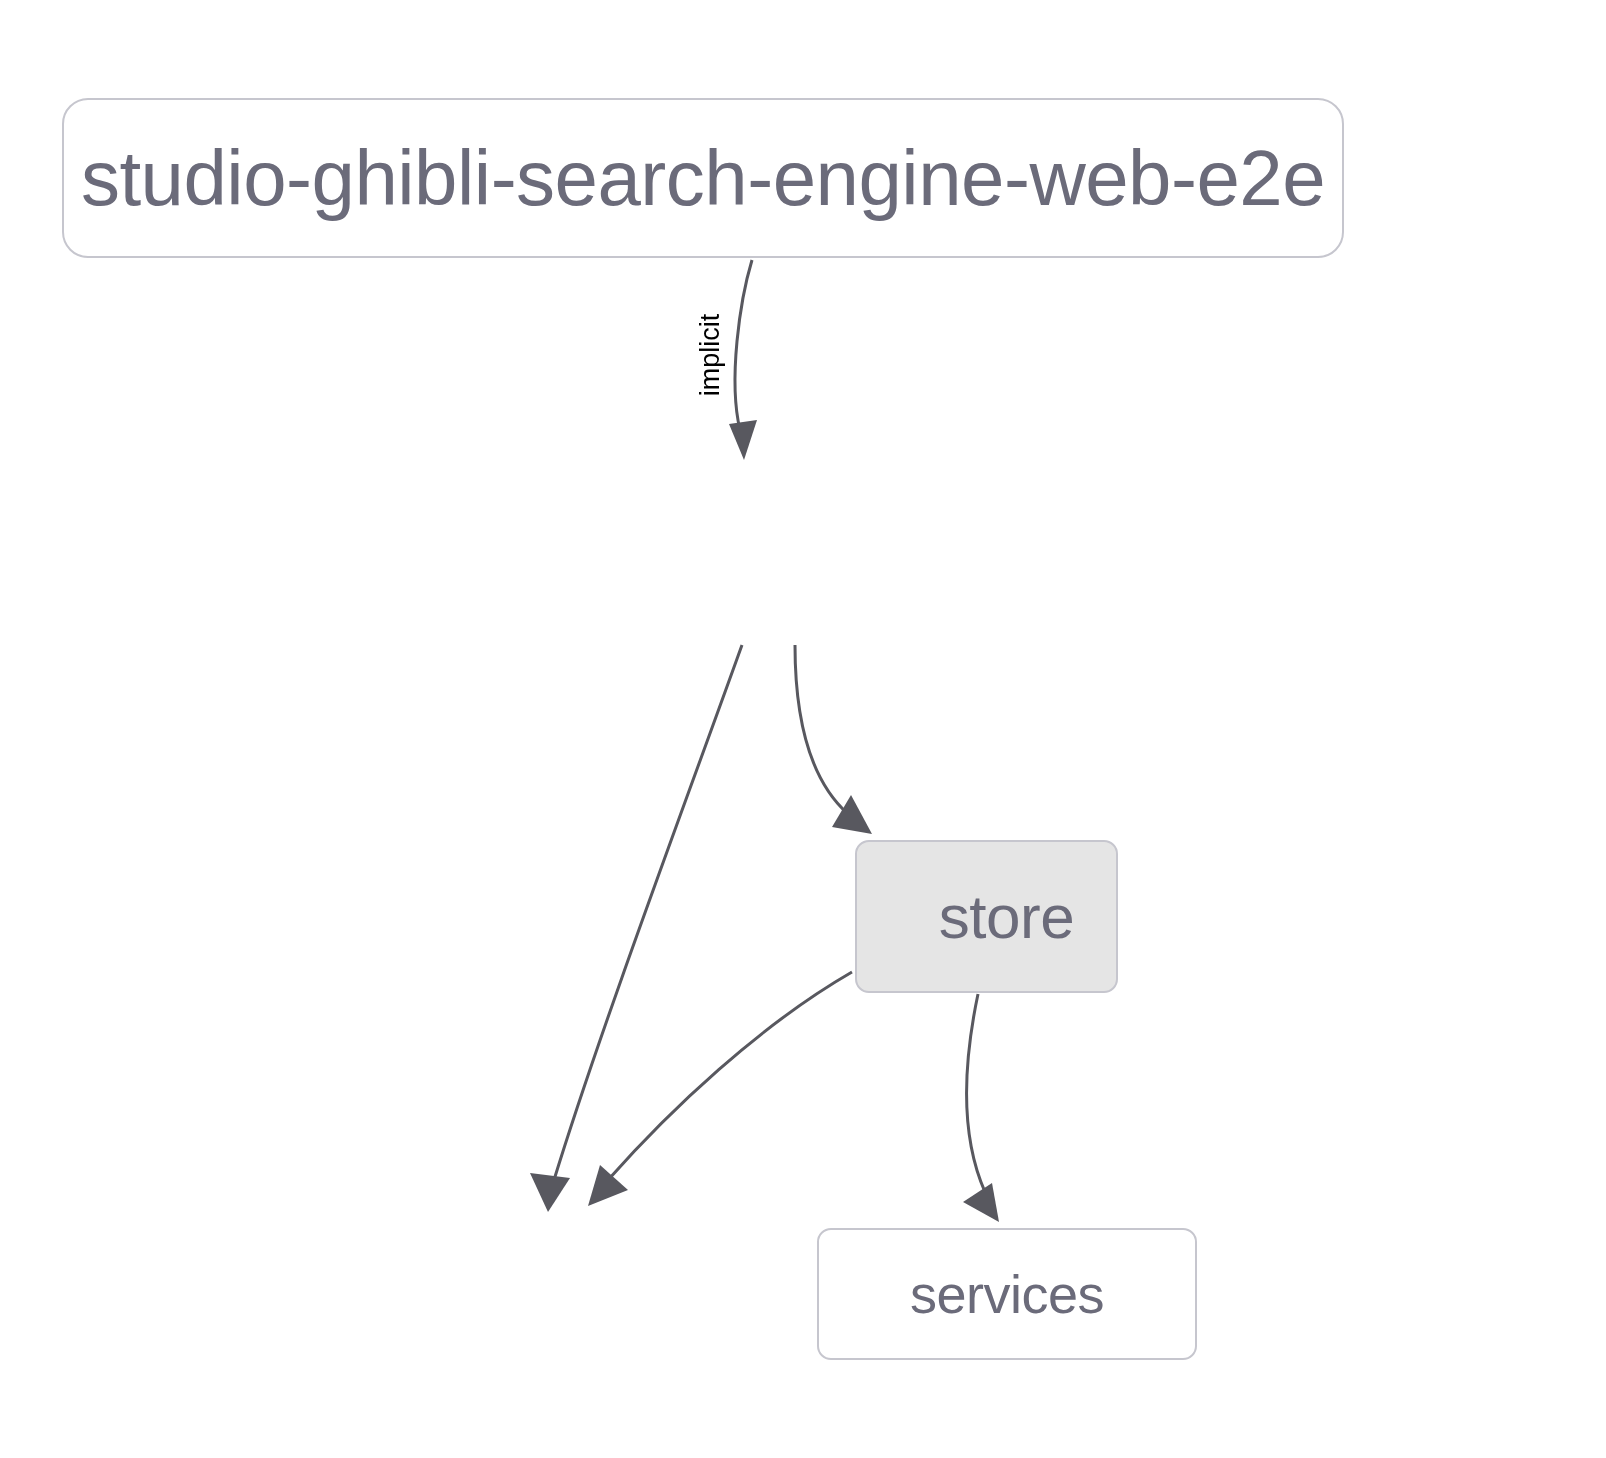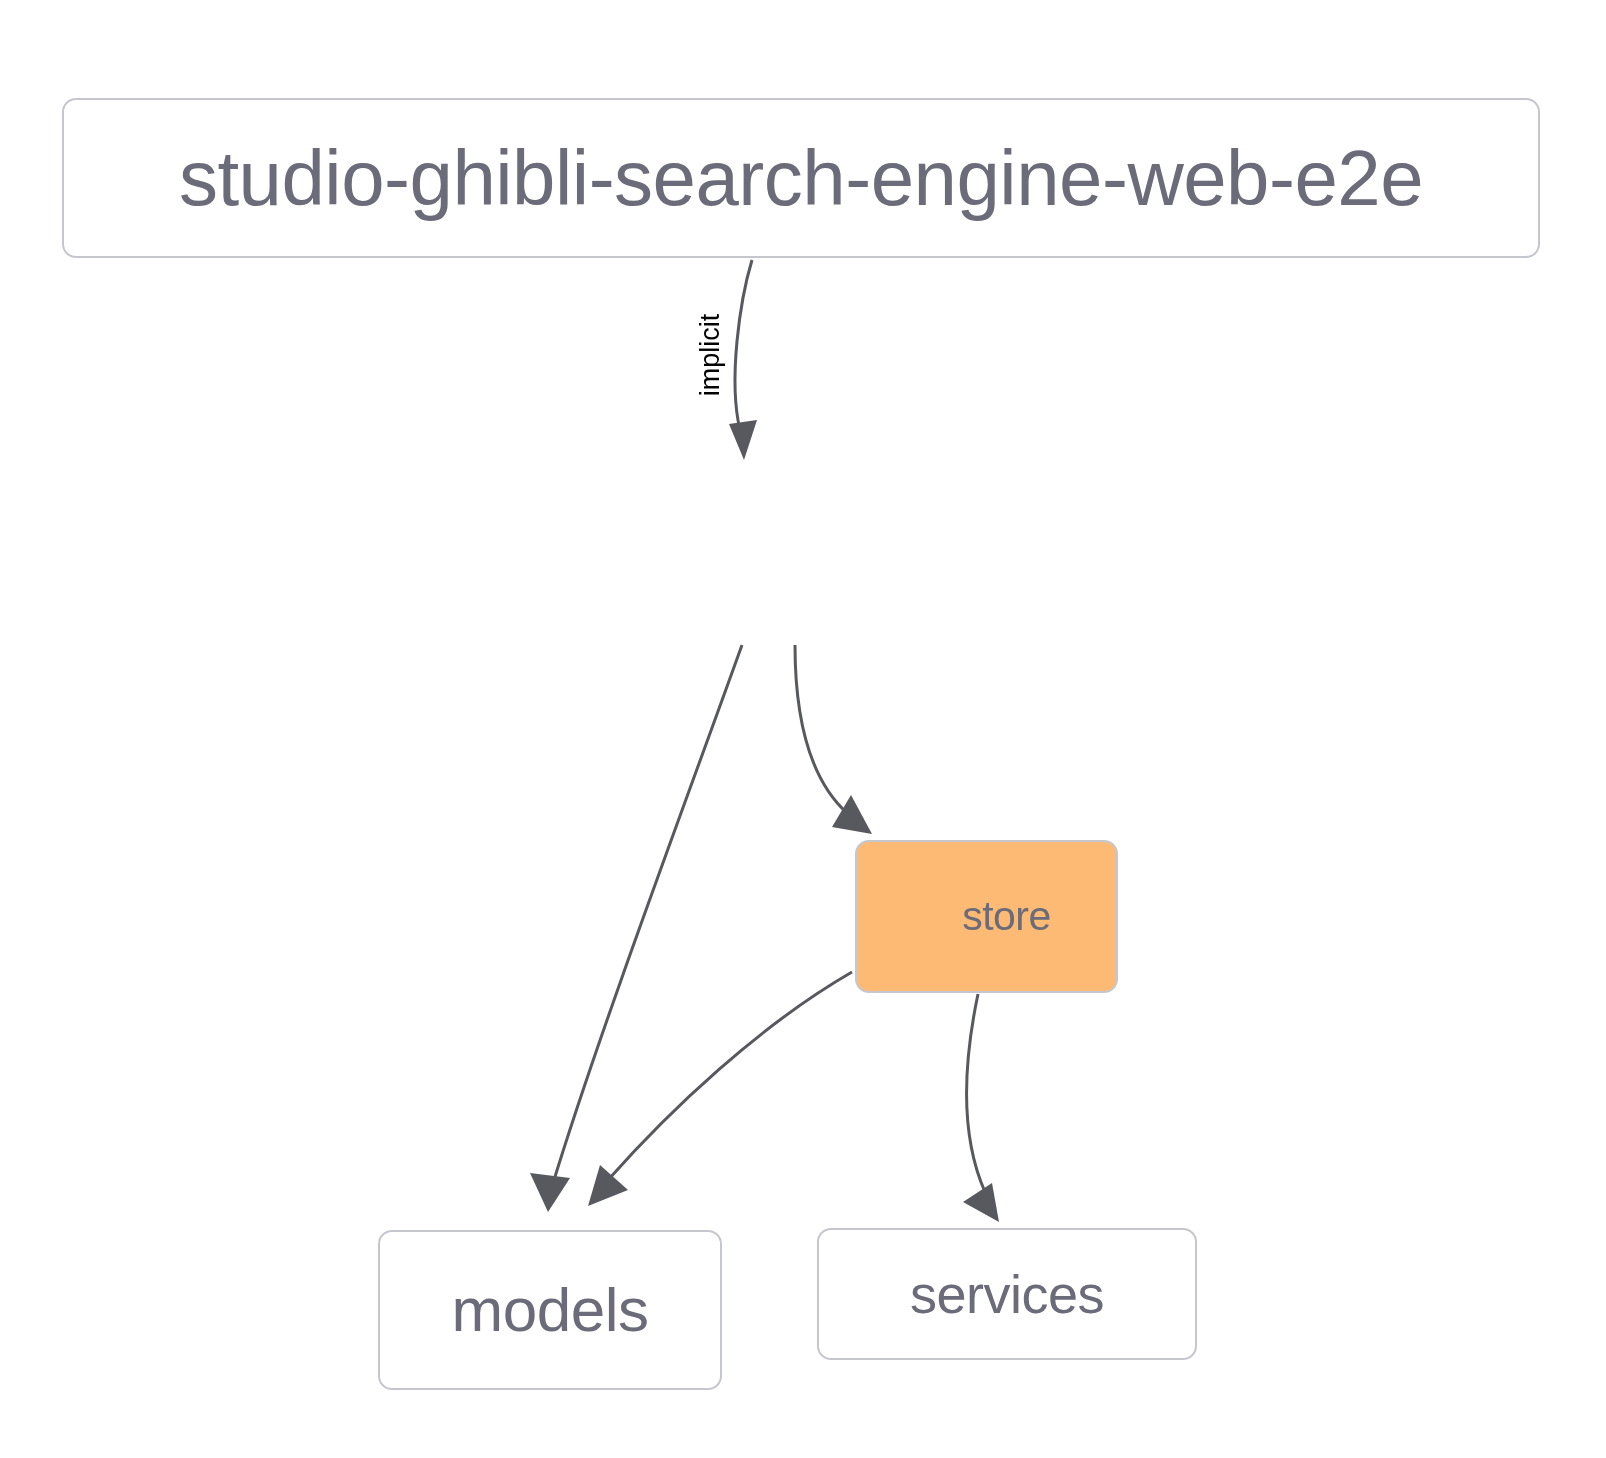--- a/index.html
+++ b/index.html
@@ -84,30 +84,27 @@
       <path class="edge-path" d="M 852,972 C 760,1025 670,1110 608,1180" stroke="#58585f"></path>
       <polygon class="edge-arrow" points="588,1206 600,1165 628,1190" fill="#58585f"></polygon>
     </g>
 
     <g>
       <path class="edge-path" d="M 978,994 C 962,1070 962,1140 985,1192" stroke="#58585f"></path>
       <polygon class="edge-arrow" points="999,1222 963,1202 992,1183" fill="#58585f"></polygon>
     </g>
   </svg>
 
-  <div class="node-box" id="node-e2e" style="left: 62px; top: 98px; width: 1478px; height: 160px; font-size: 78px; border-color: rgb(198, 198, 206); background: rgb(255, 255, 255); color: rgb(107, 107, 122);">
+  <div class="node-box" id="node-e2e" style="left: 62px; top: 98px; width: 1282px; height: 160px; font-size: 78px; border-color: rgb(198, 198, 206); background: rgb(255, 255, 255); color: rgb(107, 107, 122); border-radius: 26px;">
     <span class="node-label">studio-ghibli-search-engine-web-e2e</span>
   </div>
 
 
-  <div class="node-box" id="node-store" style="left: 855px; top: 840px; width: 263px; height: 153px; font-size: 41px; border-color: rgb(198, 198, 206); background: #fdba74; color: rgb(107, 107, 122); padding-left: 40px;">
+  <div class="node-box" id="node-store" style="left: 855px; top: 840px; width: 263px; height: 153px; font-size: 62px; border-color: rgb(198, 198, 206); background: #e5e5e5; color: rgb(107, 107, 122); padding-left: 40px;">
     <span class="node-label">store</span>
   </div>
 
-  <div class="node-box" id="node-models" style="left: 378px; top: 1230px; width: 344px; height: 160px; font-size: 62px; border-color: rgb(198, 198, 206); background: rgb(255, 255, 255); color: rgb(107, 107, 122);">
-    <span class="node-label">models</span>
-  </div>
 
   <div class="node-box" id="node-services" style="left: 817px; top: 1228px; width: 380px; height: 132px; font-size: 54px; border-color: rgb(198, 198, 206); background: rgb(255, 255, 255); color: rgb(107, 107, 122);">
     <span class="node-label">services</span>
   </div>
 
 </div>
 
 </body></html>

